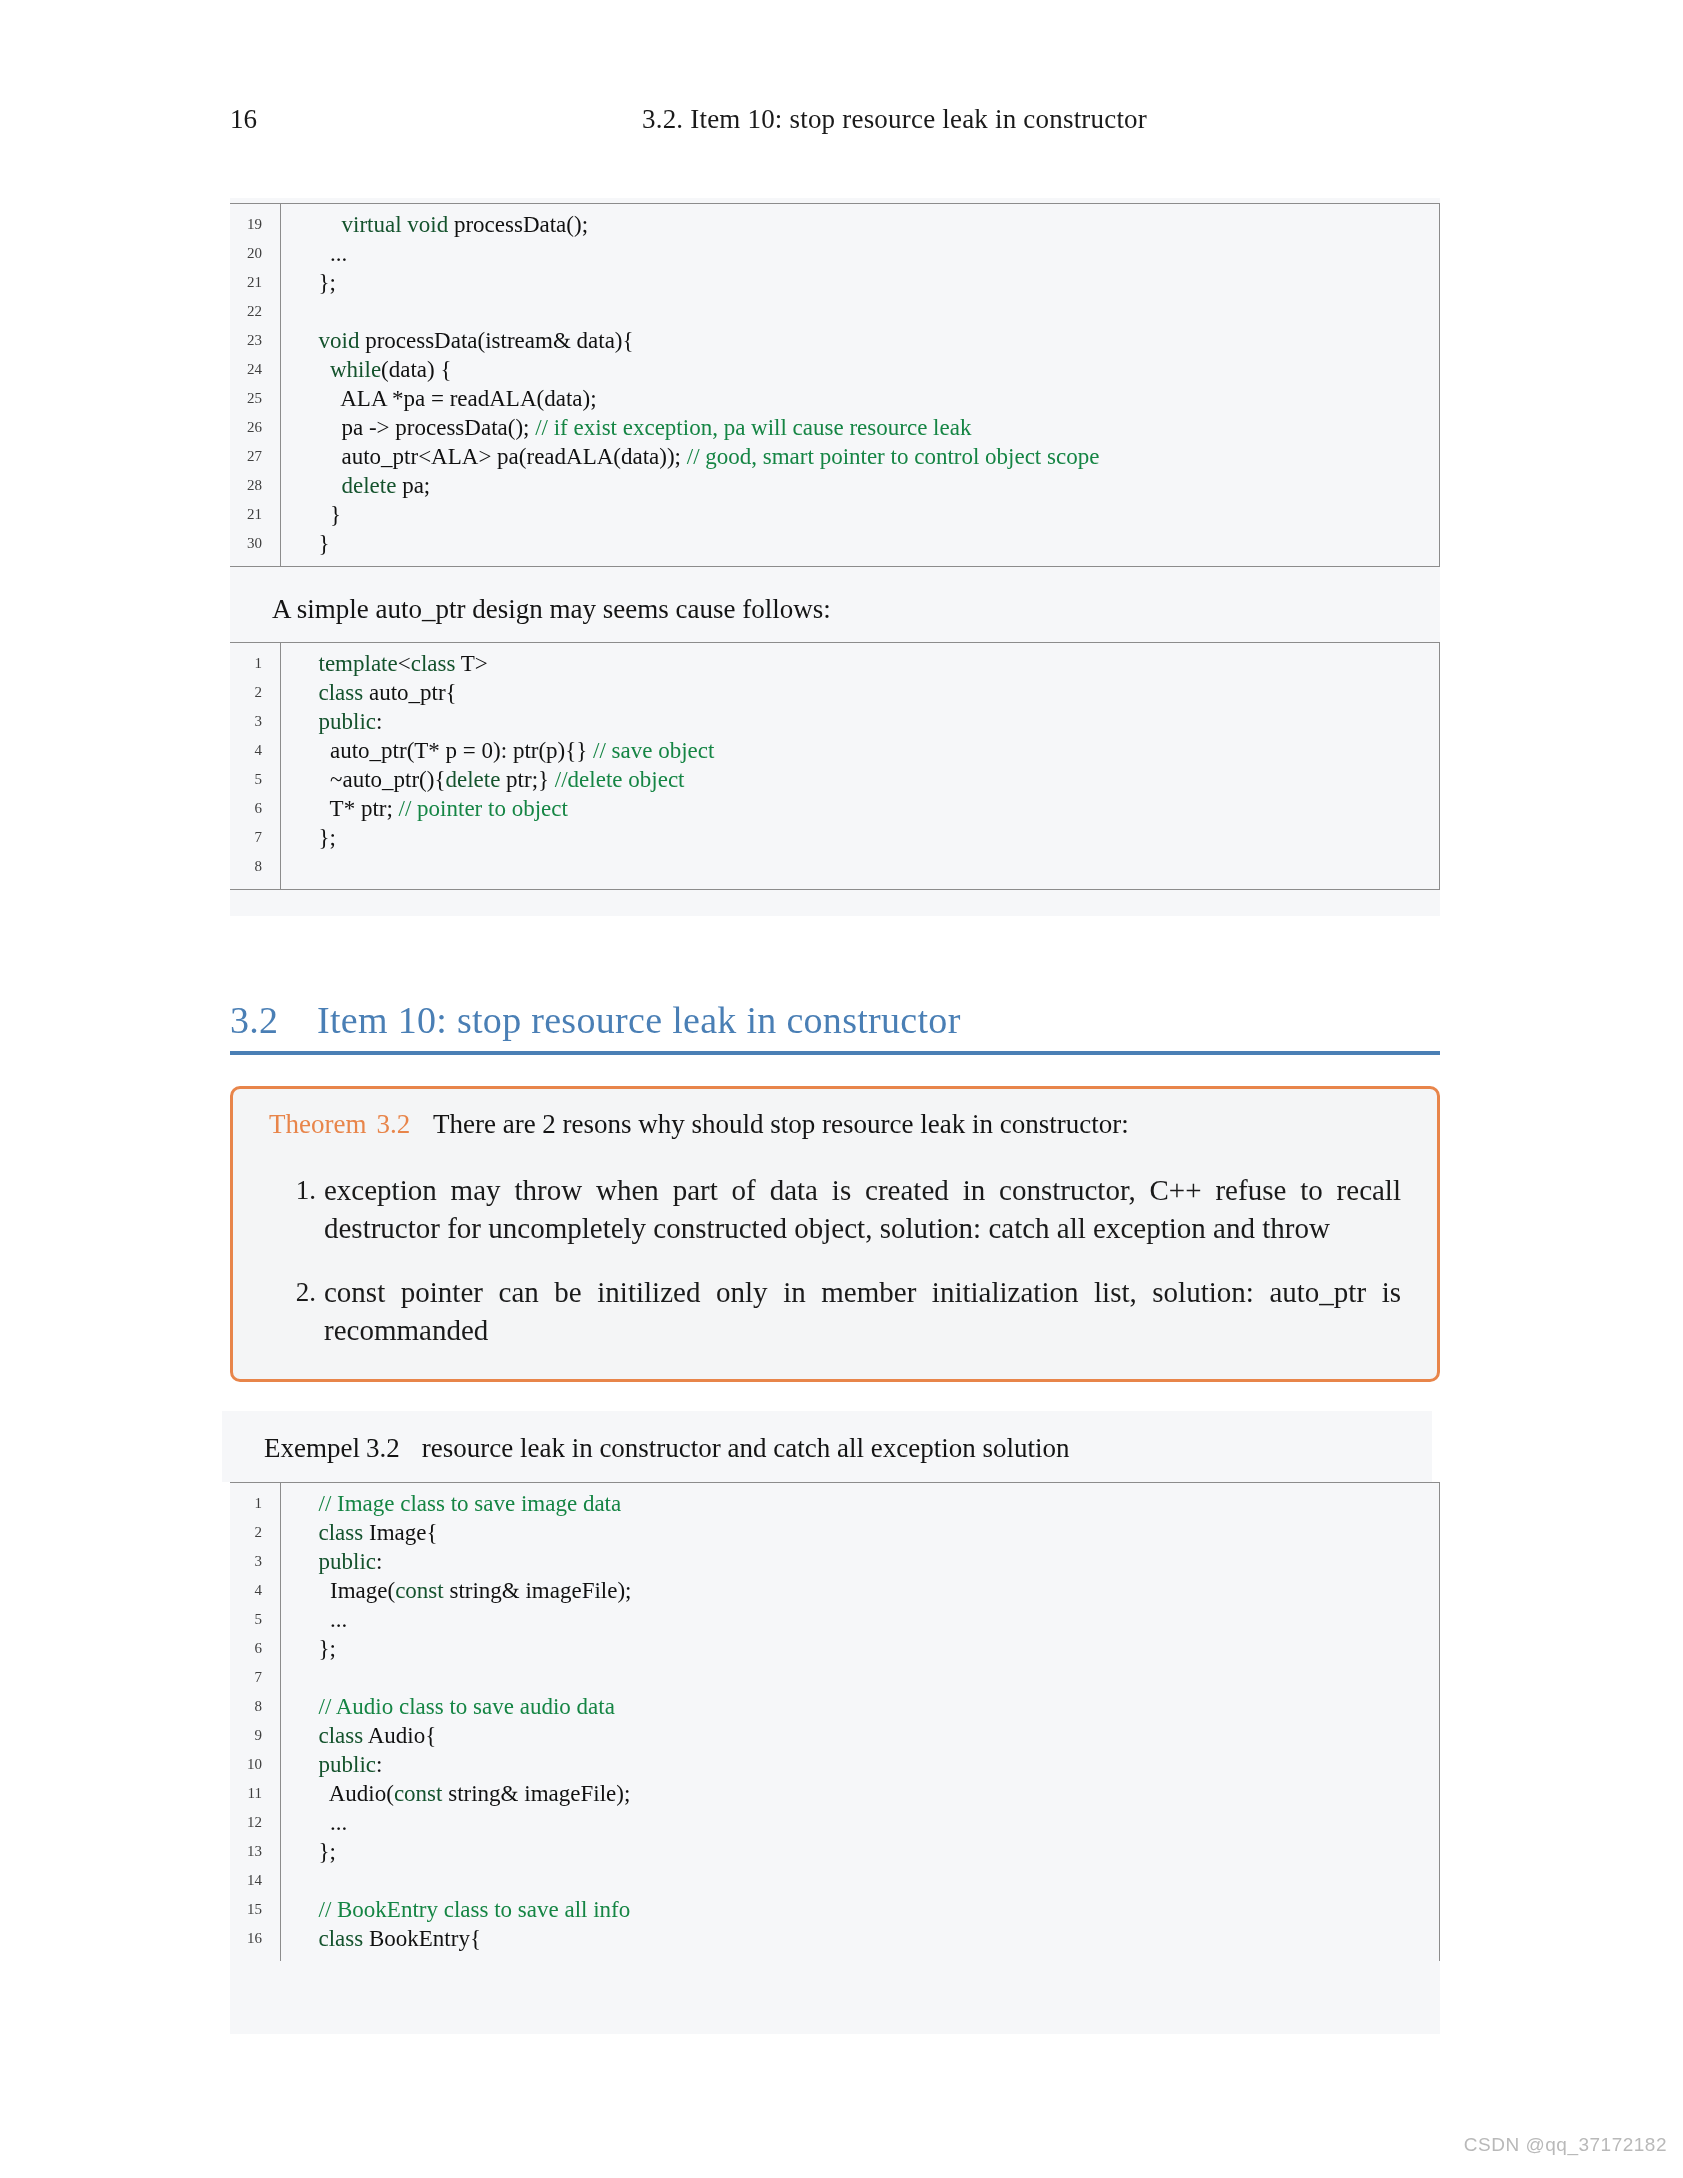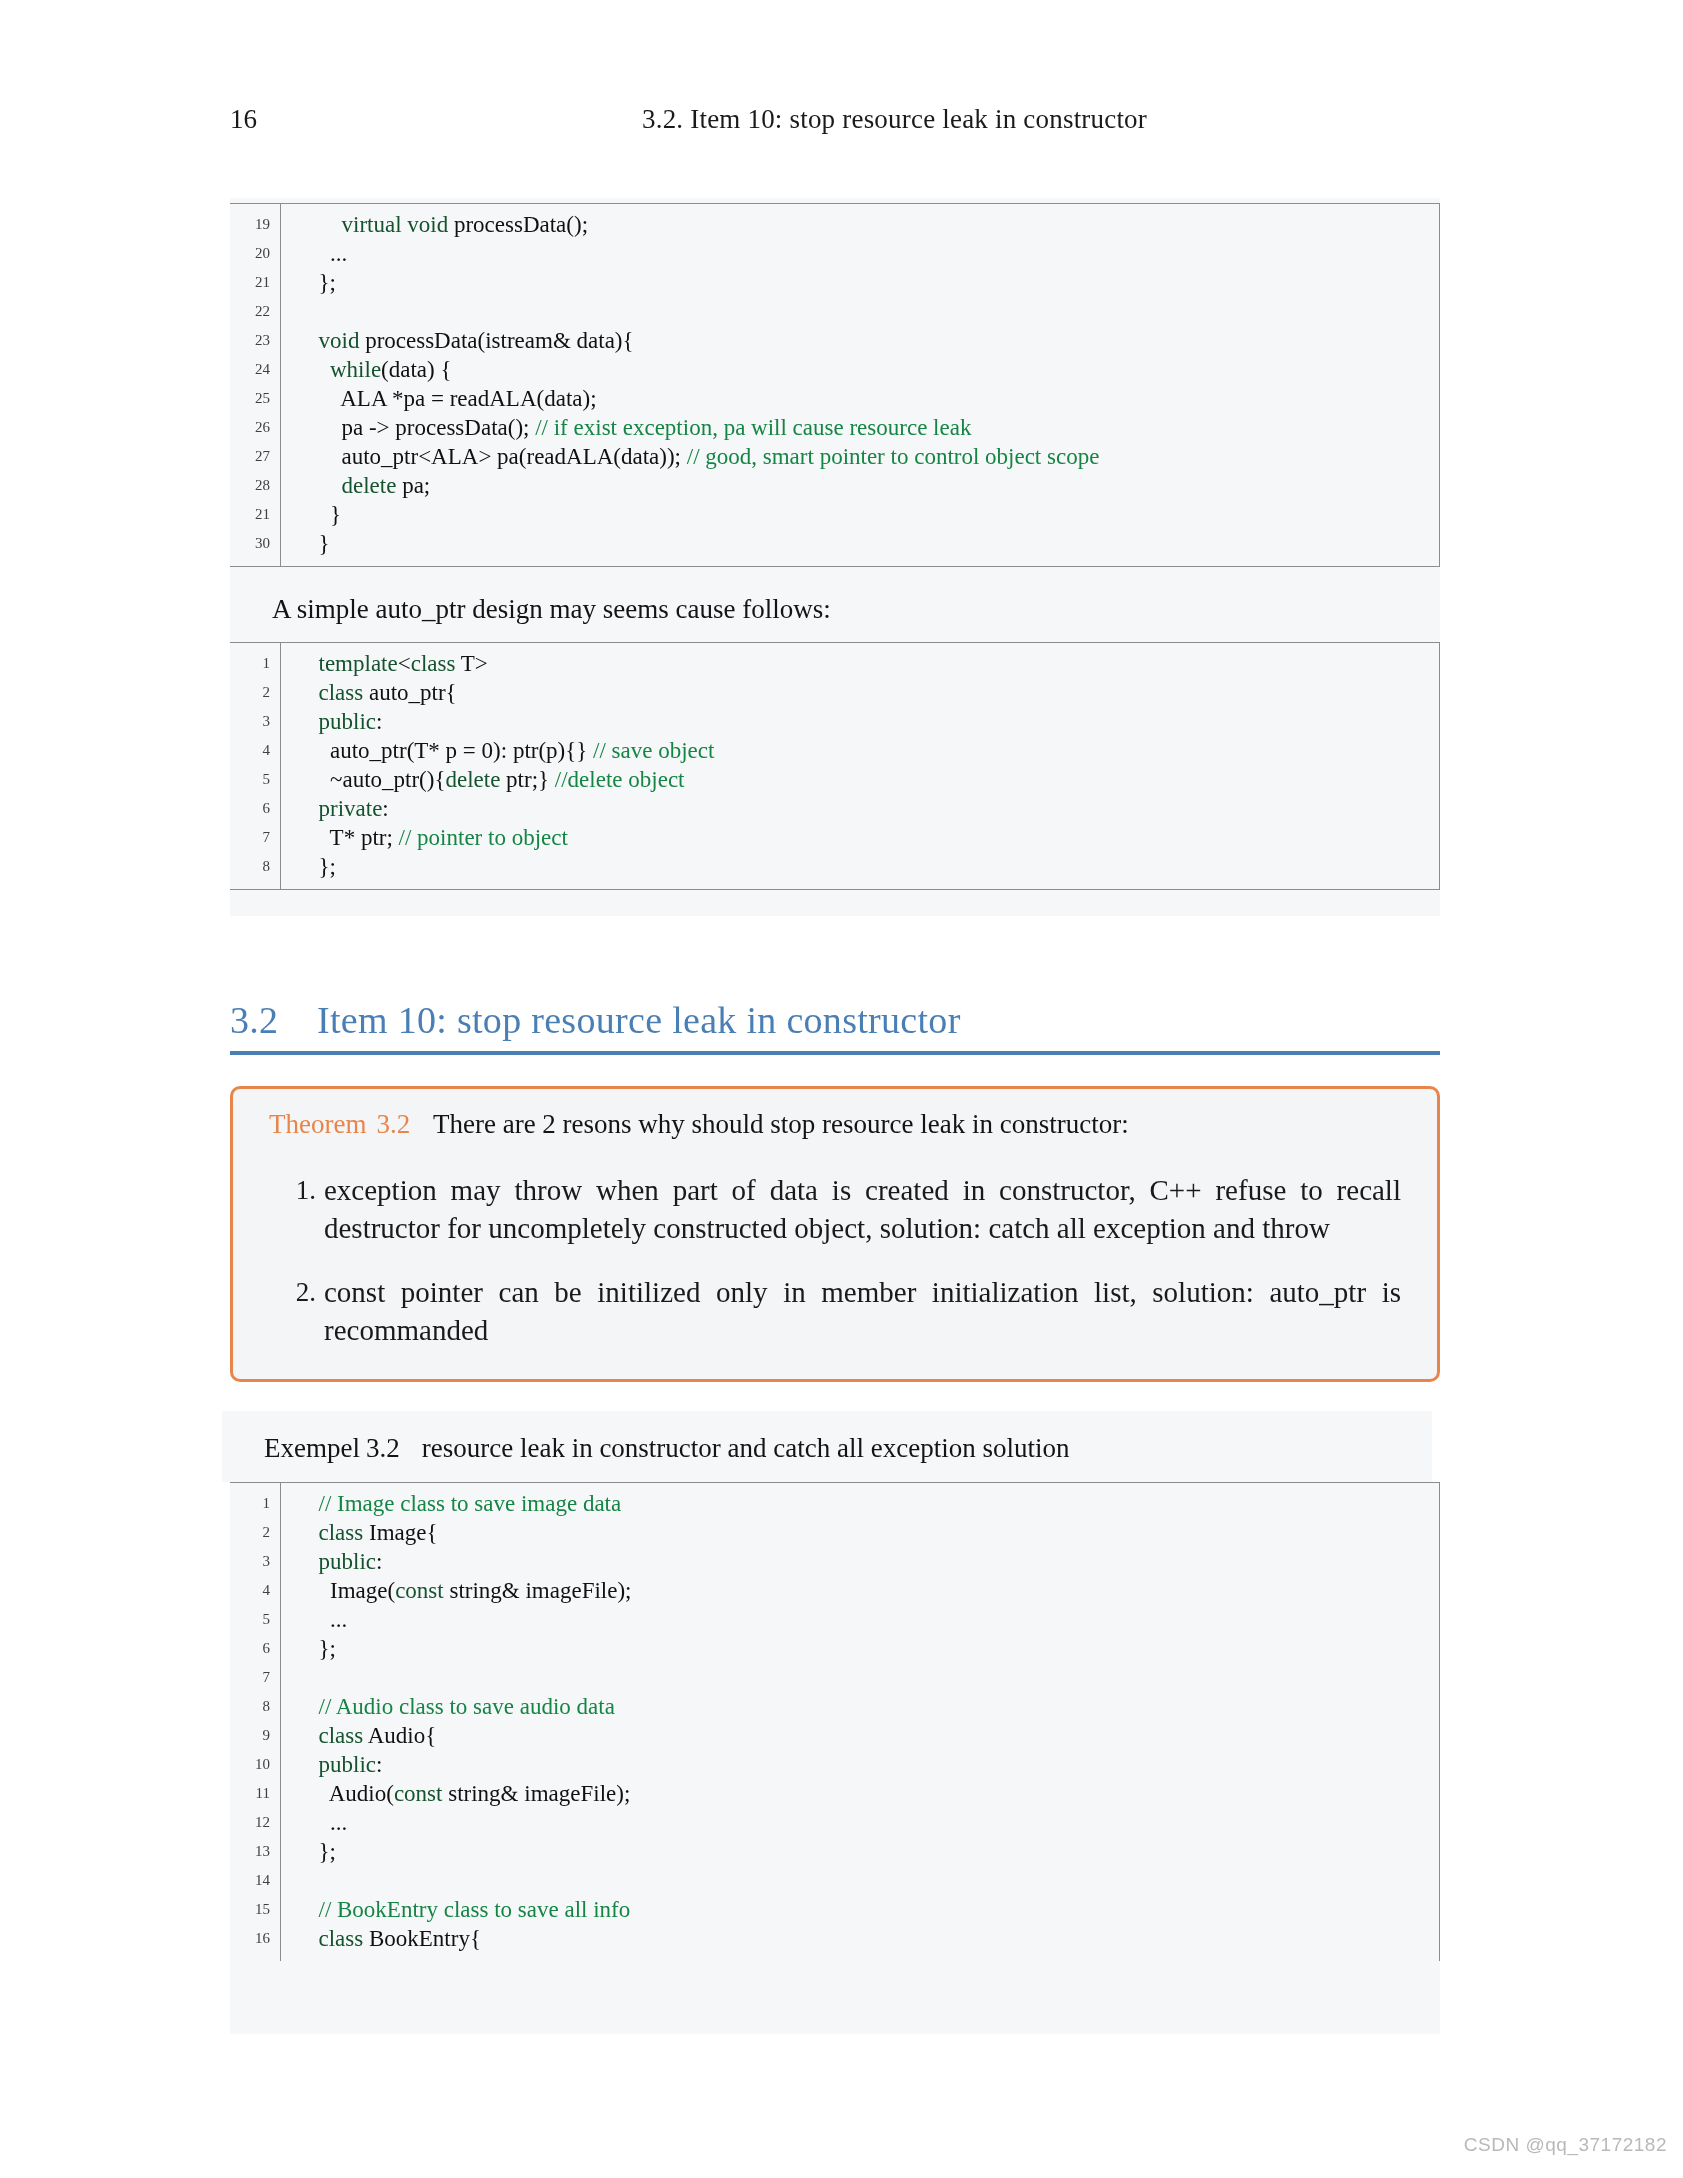--- a/index.html
+++ b/index.html
@@ -44,21 +44,21 @@
   .listing-inner {
     border: 1px solid #8c8c8c;
     border-left: none;
     background: #f6f7f9;
     display: flex;
   }
   .gutter {
     flex: 0 0 auto;
     width: 51px;
     text-align: right;
-    padding: 6px 10px 8px 0;
+    padding: 6px 18px 8px 0;
     border-right: 1px solid #8c8c8c;
     box-sizing: border-box;
   }
   .gutter .ln {
     display: block;
     font-size: 15px;
     line-height: 29px;
     color: #3f3f3f;
     font-family: "Liberation Serif", "DejaVu Serif", serif;
   }
@@ -242,21 +242,20 @@
         <span class="ln">6</span>
         <span class="ln">7</span>
         <span class="ln">8</span>
       </div>
     <div class="code">
         <span class="cl">  <span class="kw">template</span><span>&lt;</span><span class="kw">class</span><span> T&gt;</span></span>
         <span class="cl">  <span class="kw">class</span><span> auto_ptr{</span></span>
         <span class="cl">  <span class="kw">public</span><span>:</span></span>
         <span class="cl">    <span>auto_ptr(T* p = 0): ptr(p){} </span><span class="cm">// save object</span></span>
         <span class="cl">    <span>~auto_ptr(){</span><span class="kw">delete</span><span> ptr;} </span><span class="cm">//delete object</span></span>
-        <span class="cl">  <span class="kw">private</span><span>:</span></span>
         <span class="cl">    <span>T* ptr; </span><span class="cm">// pointer to object</span></span>
         <span class="cl">  <span>};</span></span>
       </div>
   </div>
 </div>
 
 <div class="section-head">
   <div class="row">
     <span class="num">3.2</span>
     <span class="ttl">Item 10: stop resource leak in constructor</span>

